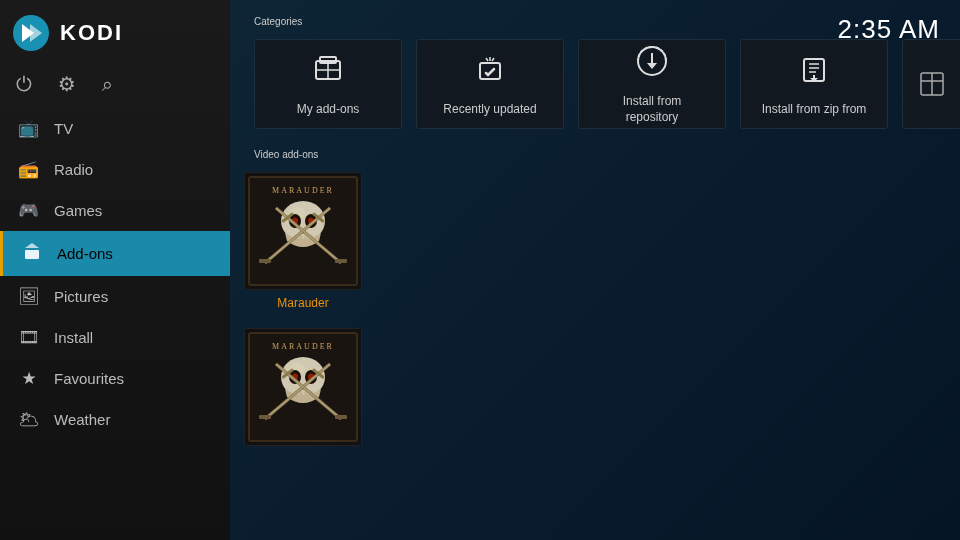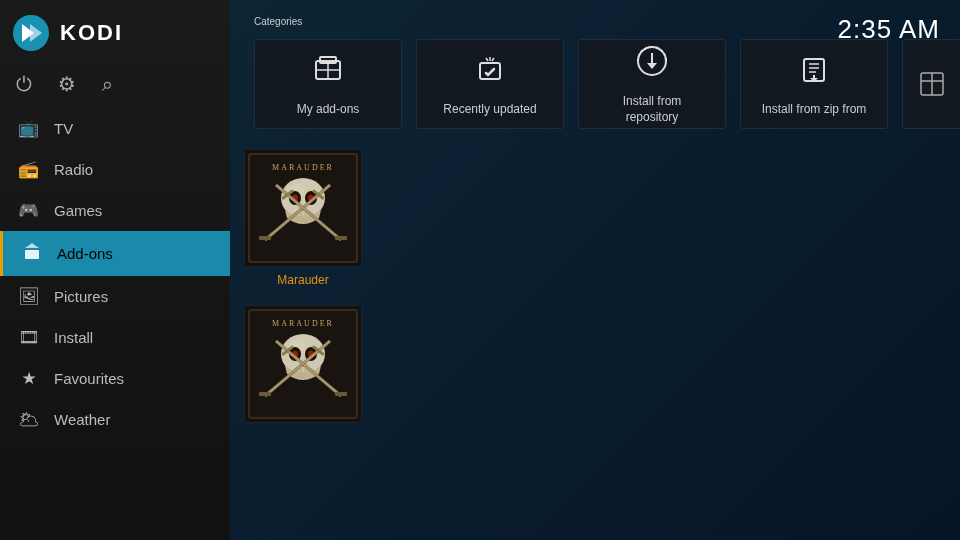--- a/index.html
+++ b/index.html
@@ -334,20 +334,21 @@
         <svg width="30" height="30" viewBox="0 0 30 30">
           <rect x="4" y="4" width="22" height="22" rx="2" fill="none" stroke="#aaa" stroke-width="1.5"></rect>
           <line x1="4" y1="12" x2="26" y2="12" stroke="#aaa" stroke-width="1.5"></line>
           <line x1="15" y1="4" x2="15" y2="26" stroke="#aaa" stroke-width="1.5"></line>
         </svg>
       </div>
     </div>
   </div>
 
   <div class="video-addons-section">
+    <p class="section-label">Video add-ons</p>
     <div class="addons-row">
       <div class="addon-tile">
         <div class="addon-thumb">
           <div class="addon-thumb-inner">
 
             <svg width="116" height="116" viewBox="0 0 116 116" xmlns="http://www.w3.org/2000/svg">
               <rect width="116" height="116" fill="#111"></rect>
 
               <rect x="4" y="4" width="108" height="108" rx="2" fill="#1a1410"></rect>
 

